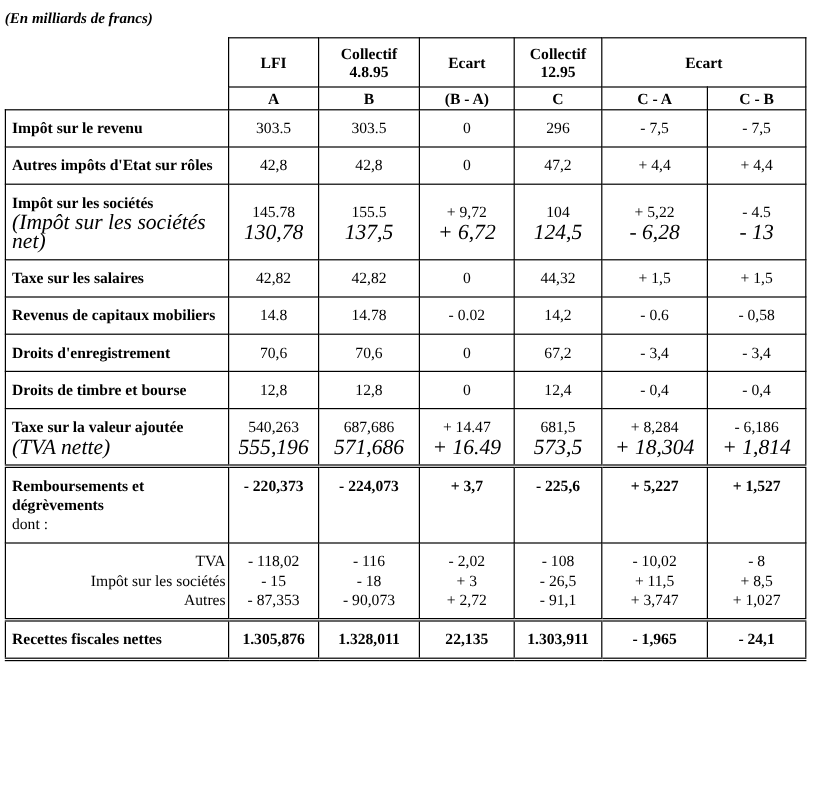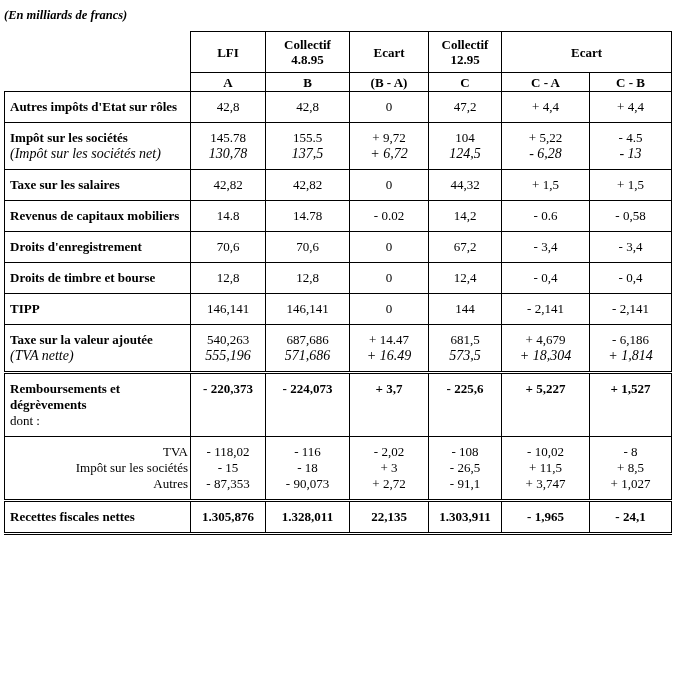--- a/index.html
+++ b/index.html
@@ -12,21 +12,21 @@
   thead th{font-weight:bold;text-align:center;vertical-align:middle;
     white-space:pre-line;font-size:13px;padding:3px 2px;line-height:15px;}
   thead tr.hrow1 th{height:34px;}
   thead tr.hrow2 th{height:16px;padding:1px 2px;}
   th.stub{border:none;background:transparent;}
   td{padding:7px 3px;vertical-align:middle;}
   td.label-cell{text-align:left;padding-left:5px;padding-right:2px;}
   td.value-cell{text-align:center;}
   .line{min-height:16px;line-height:16px;}
   .bold{font-weight:bold;}
-  .italic{font-style:italic;font-size:14px;}
+  .italic{font-style:italic;font-size:18px;}
   .indent{padding-left:30px;text-align:right;}
   tr.sep-double td{border-top:3px double #000;}
   tbody tr:last-child td{border-bottom:3px double #000;}
 </style>
 </head>
 <body>
 
 <div class="page">
 
   <div class="caption">(En milliards de francs)</div>
@@ -58,20 +58,43 @@
         <th>B</th>
         <th>(B - A)</th>
         <th>C</th>
         <th>C - A</th>
         <th>C - B</th>
       </tr>
     </thead>
     <tbody>
         <tr>
           <td class="label-cell">
+            <div class="line bold">Impôt sur le revenu</div>
+          </td>
+          <td class="value-cell">
+            <div class="line">303.5</div>
+          </td>
+          <td class="value-cell">
+            <div class="line">303.5</div>
+          </td>
+          <td class="value-cell">
+            <div class="line">0</div>
+          </td>
+          <td class="value-cell">
+            <div class="line">296</div>
+          </td>
+          <td class="value-cell">
+            <div class="line">- 7,5</div>
+          </td>
+          <td class="value-cell">
+            <div class="line">- 7,5</div>
+          </td>
+        </tr>
+        <tr>
+          <td class="label-cell">
             <div class="line bold">Autres impôts d'Etat sur rôles</div>
           </td>
           <td class="value-cell">
             <div class="line">42,8</div>
           </td>
           <td class="value-cell">
             <div class="line">42,8</div>
           </td>
           <td class="value-cell">
             <div class="line">0</div>
@@ -203,64 +226,41 @@
           </td>
           <td class="value-cell">
             <div class="line">- 0,4</div>
           </td>
           <td class="value-cell">
             <div class="line">- 0,4</div>
           </td>
         </tr>
         <tr>
           <td class="label-cell">
-            <div class="line bold">TIPP</div>
-          </td>
-          <td class="value-cell">
-            <div class="line">146,141</div>
-          </td>
-          <td class="value-cell">
-            <div class="line">146,141</div>
-          </td>
-          <td class="value-cell">
-            <div class="line">0</div>
-          </td>
-          <td class="value-cell">
-            <div class="line">144</div>
-          </td>
-          <td class="value-cell">
-            <div class="line">- 2,141</div>
-          </td>
-          <td class="value-cell">
-            <div class="line">- 2,141</div>
-          </td>
-        </tr>
-        <tr>
-          <td class="label-cell">
             <div class="line bold">Taxe sur la valeur ajoutée</div>
             <div class="line italic">(TVA nette)</div>
           </td>
           <td class="value-cell">
             <div class="line">540,263</div>
             <div class="line italic">555,196</div>
           </td>
           <td class="value-cell">
             <div class="line">687,686</div>
             <div class="line italic">571,686</div>
           </td>
           <td class="value-cell">
             <div class="line">+ 14.47</div>
             <div class="line italic">+ 16.49</div>
           </td>
           <td class="value-cell">
             <div class="line">681,5</div>
             <div class="line italic">573,5</div>
           </td>
           <td class="value-cell">
-            <div class="line">+ 4,679</div>
+            <div class="line">+ 8,284</div>
             <div class="line italic">+ 18,304</div>
           </td>
           <td class="value-cell">
             <div class="line">- 6,186</div>
             <div class="line italic">+ 1,814</div>
           </td>
         </tr>
         <tr class="sep-double">
           <td class="label-cell">
             <div class="line bold">Remboursements et</div>

